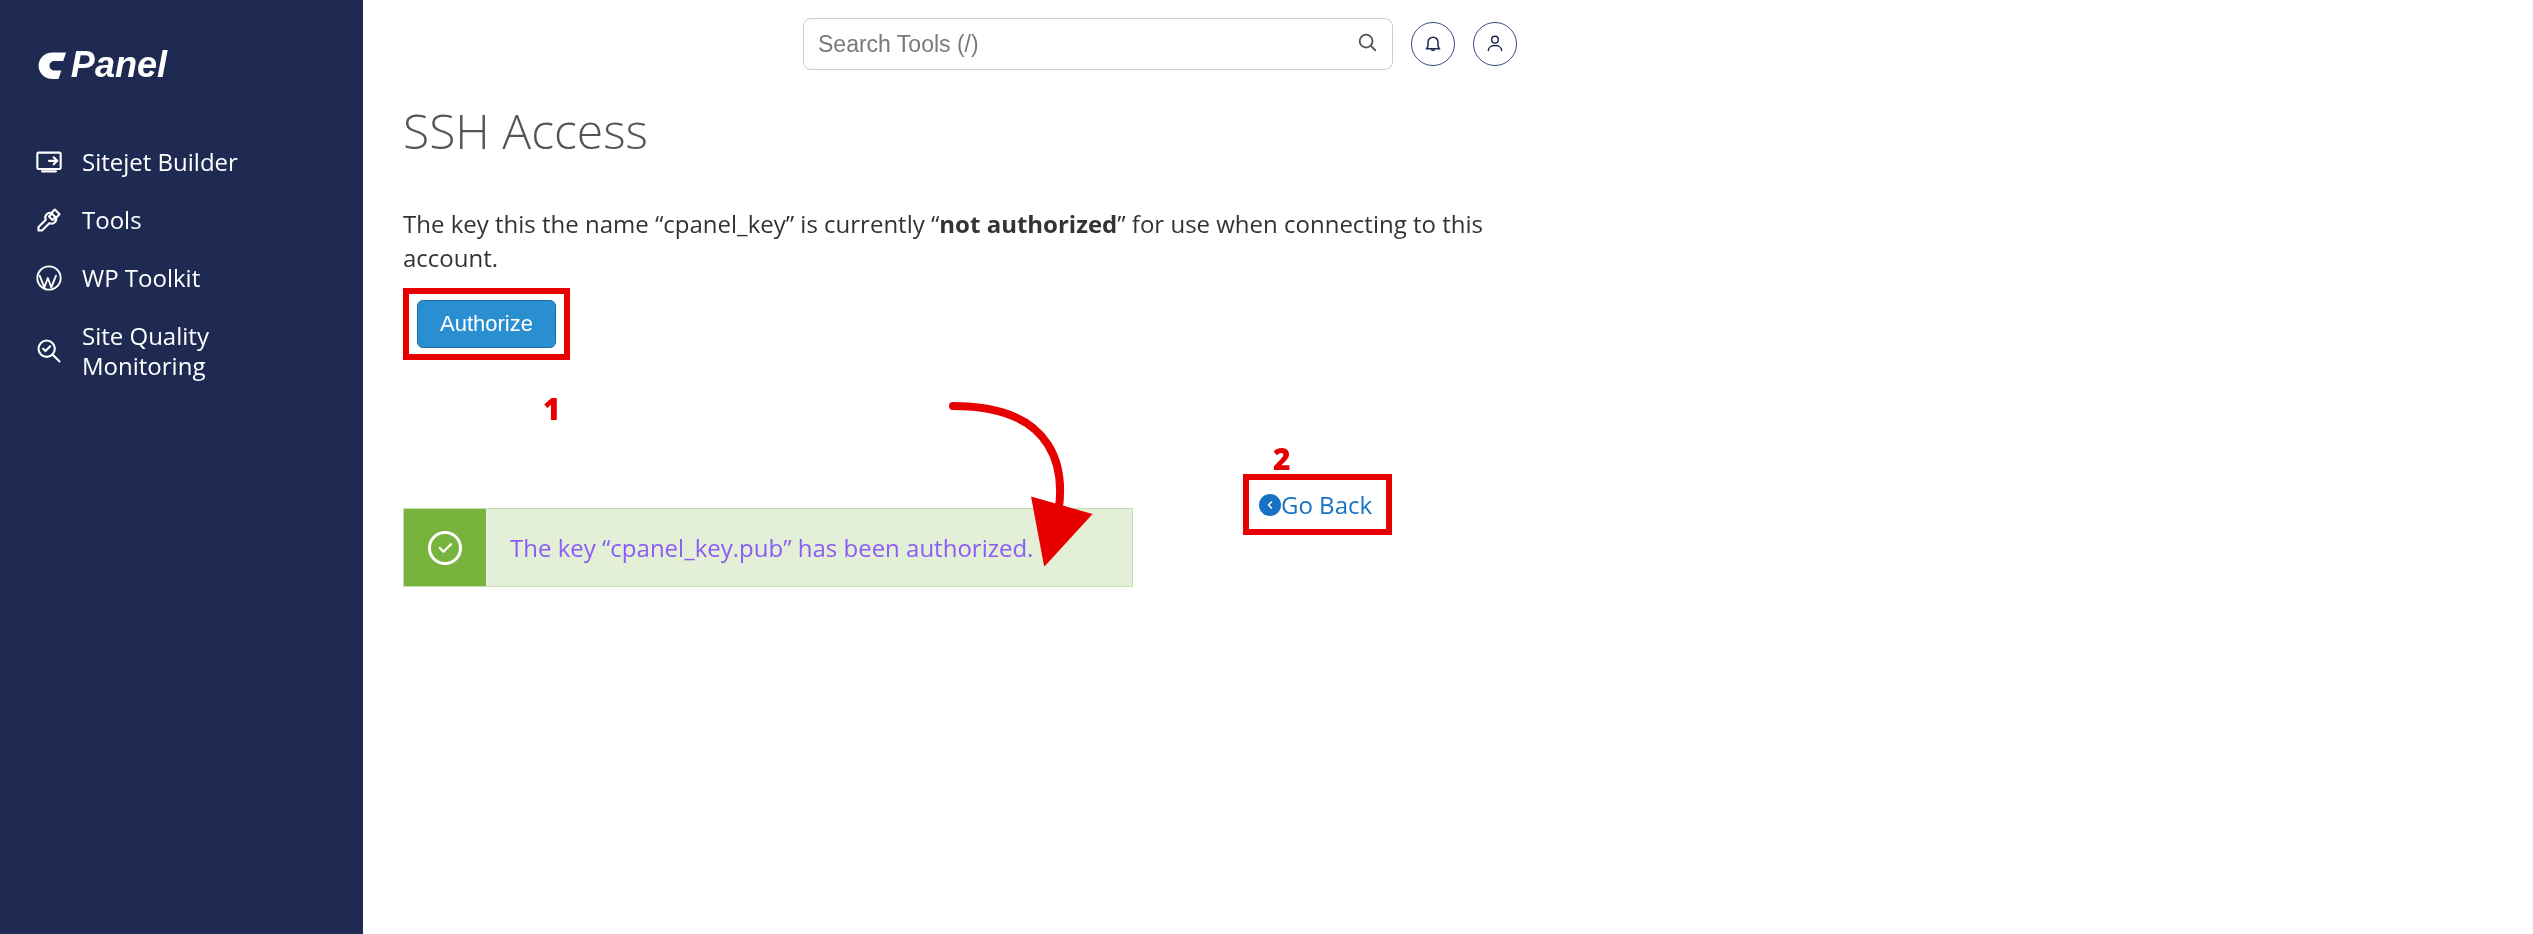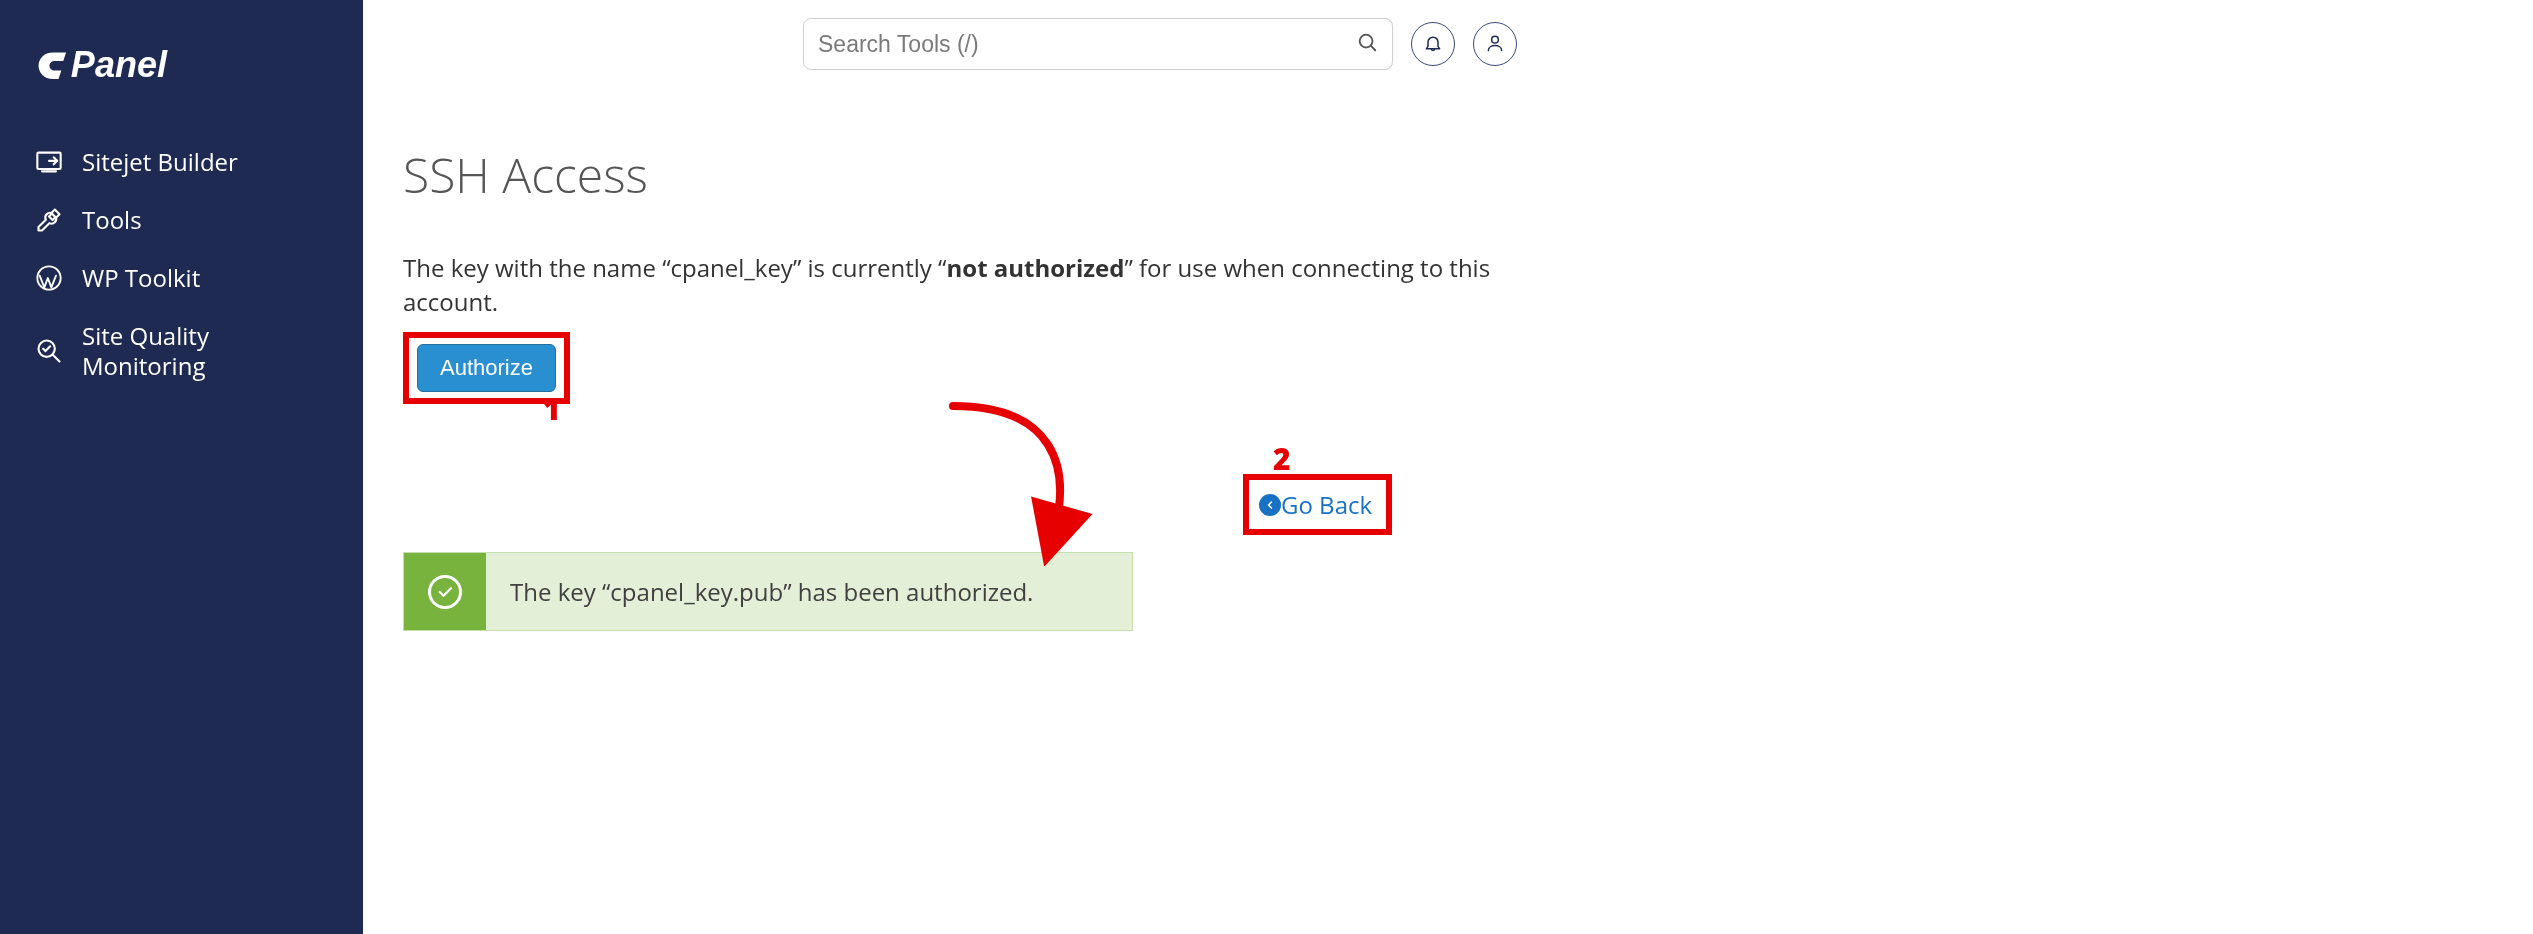--- a/index.html
+++ b/index.html
@@ -99,21 +99,20 @@
   
   .content {
     padding: 10px 40px 40px 40px;
     position: relative;
   }
   .page-title {
     font-size: 48px;
     font-weight: 300;
     color: #555;
     margin-bottom: 44px;
-    margin-top: 44px;
   }
   .status-line {
     font-size: 24px;
     color: #333;
     line-height: 1.4;
     margin-bottom: 14px;
     max-width: 1100px;
   }
   .status-line .bold { font-weight: 700; }
 
@@ -202,21 +201,21 @@
     border: 3px solid #fff;
     border-radius: 50%;
     display: flex;
     align-items: center;
     justify-content: center;
   }
   .alert-icon-col svg { width: 18px; height: 18px; }
   .alert-text {
     padding: 22px 24px;
     font-size: 24px;
-    color: #404040;
+    color: #8b5cf6;
   }
 
   .search-icon svg { width: 22px; height: 22px; }
 </style>
 </head>
 <body>
 
 <aside class="sidebar">
   <div class="logo">
     
@@ -301,21 +300,21 @@
             <path d="M4 21c0-4 4-6 8-6s8 2 8 6"></path>
           </svg>
       </span>
     </button>
   </div>
 
   <div class="content">
     <h1 class="page-title">SSH Access</h1>
 
     <p class="status-line">
-      <span>The key with the name “</span><span>cpanel_key</span><span>” is currently “</span><span class="bold">not authorized</span><span>” for use when connecting to this account.</span>
+      <span>The key this the name “</span><span>cpanel_key</span><span>” is currently “</span><span class="bold">not authorized</span><span>” for use when connecting to this account.</span>
     </p>
 
     <div class="highlight-box">
       <button class="authorize-btn">Authorize</button>
     </div>
 
     
     <span class="annot" style="left:180px; top:300px;">1</span>
 
     

